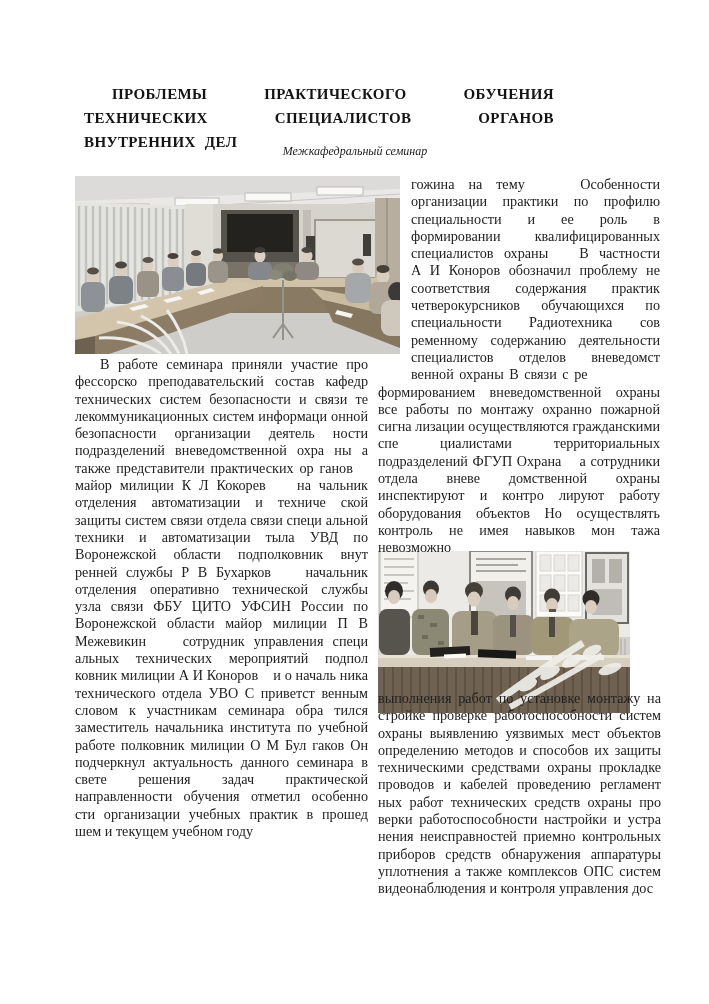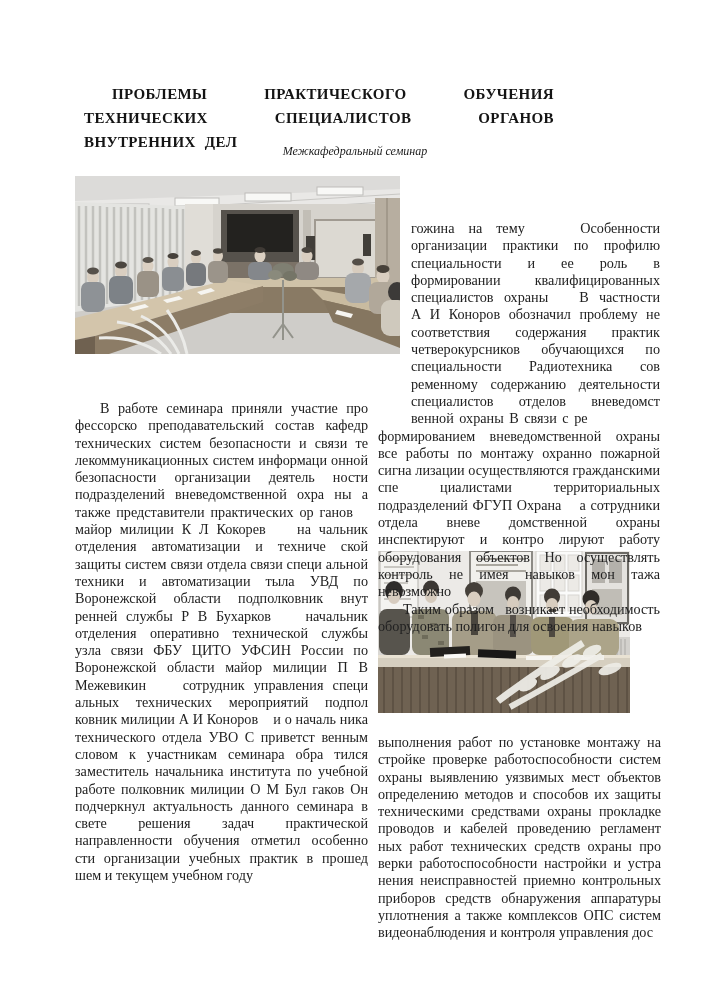--- a/index.html
+++ b/index.html
@@ -15,21 +15,21 @@
     color:#141414;
   }
   .subtitle{
     position:absolute;left:80px;top:144px;width:550px;
     font-size:12px;font-style:italic;text-align:center;color:#1b1b1b;
   }
   .photo{position:absolute;overflow:hidden;background:#cfcdc9;}
   .photo svg{display:block;}
   .photo1{left:75px;top:176px;width:325px;height:178px;}
   .photo2{left:378px;top:551px;width:252px;height:162px;}
-  .col{position:absolute;font-size:14.2px;line-height:17.3px;text-align:justify;color:#212121;margin-top:44px;}
+  .col{position:absolute;font-size:14.2px;line-height:17.3px;text-align:justify;color:#212121;}
   .leftcol{left:75px;top:356px;width:293px;}
   .rightcol-top{left:378px;top:176px;width:282px;}
   .rightcol-bottom{left:378px;top:690px;width:283px;}
   .para{margin:0;text-align:justify;}
   .indent{text-indent:25px;}
   .narrow{margin-left:33px;word-spacing:2px;}
   .para:last-child{margin-bottom:0;}
 </style>
 </head>
 <body>
@@ -281,20 +281,19 @@
     </svg>
   </div>
 
   <div class="col leftcol">
     <p class="para indent">В работе семинара приняли участие про фессорско преподавательский состав кафедр технических систем безопасности и связи  те лекоммуникационных систем  информаци онной безопасности  организации деятель ности подразделений вневедомственной охра ны  а также представители практических ор ганов &nbsp;&nbsp; майор милиции К&nbsp;Л  Кокорев &nbsp;&nbsp; на чальник отделения автоматизации и техниче ской защиты систем связи отдела связи специ альной техники и автоматизации тыла УВД по Воронежской области  подполковник внут ренней службы Р&nbsp;В  Бухарков &nbsp;&nbsp; начальник отделения  оперативно технической  службы узла связи ФБУ ЦИТО УФСИН России по Воронежской области  майор милиции П&nbsp;В Межевикин &nbsp;&nbsp; сотрудник управления специ альных технических мероприятий  подпол ковник милиции А&nbsp;И  Коноров &nbsp;&nbsp; и&nbsp;о  началь ника технического отдела УВО  С приветст венным словом к участникам семинара обра тился заместитель начальника института по учебной работе полковник милиции О&nbsp;М  Бул гаков  Он подчеркнул актуальность данного семинара в свете решения задач практической направленности обучения  отметил особенно сти организации учебных практик в прошед шем и текущем учебном году</p>
   </div>
 
   <div class="col rightcol-top">
     <p class="para narrow">гожина на тему &nbsp;&nbsp; Особенности организации практики по профилю специальности и ее роль в формировании квалифицированных специалистов охраны &nbsp; В частности А&nbsp;И  Коноров обозначил проблему не соответствия содержания практик четверокурсников  обучающихся  по специальности  Радиотехника  сов ременному содержанию деятельности специалистов  отделов  вневедомст венной охраны  В связи с ре</p>
     <p class="para">формированием вневедомственной охраны все работы по монтажу охранно пожарной сигна лизации осуществляются гражданскими спе циалистами территориальных подразделений ФГУП  Охрана &nbsp;&nbsp; а сотрудники отдела вневе домственной охраны инспектируют и контро лируют работу оборудования объектов  Но осуществлять контроль  не имея навыков мон тажа  невозможно</p>
-    <p class="para indent">Таким образом &nbsp; возникает необходимость оборудовать полигон для освоения навыков</p>
   </div>
 
   <div class="col rightcol-bottom">
     <p class="para">выполнения работ по установке  монтажу  на стройке  проверке работоспособности систем охраны  выявлению уязвимых мест объектов определению методов и способов  их защиты техническими средствами охраны  прокладке проводов и кабелей  проведению регламент ных работ технических средств охраны  про верки работоспособности  настройки и устра нения неисправностей приемно контрольных приборов  средств обнаружения  аппаратуры уплотнения  а также комплексов ОПС  систем видеонаблюдения и контроля управления дос</p>
   </div>
 
 </div>
 
 </body></html>

